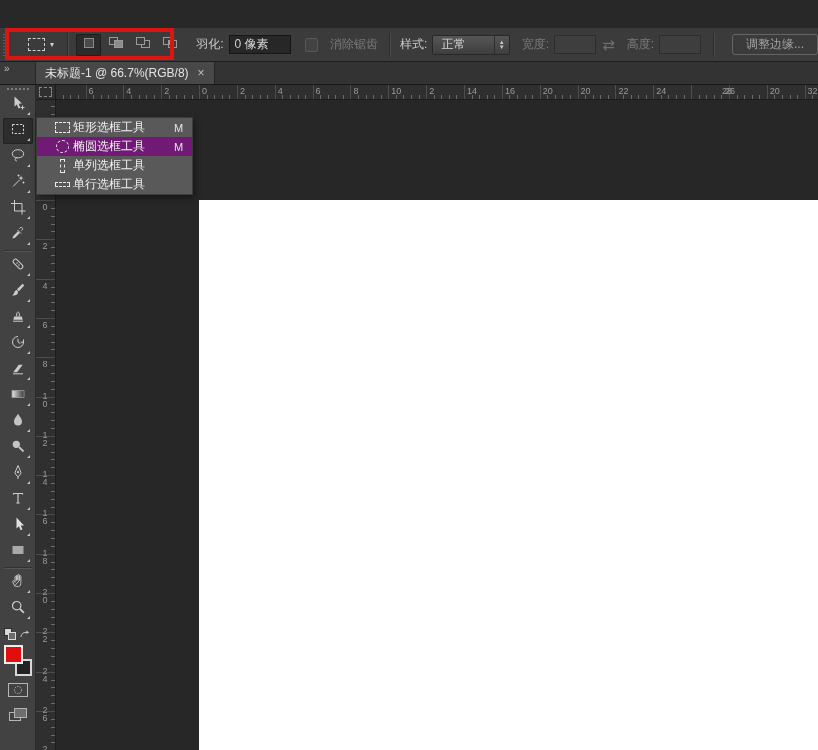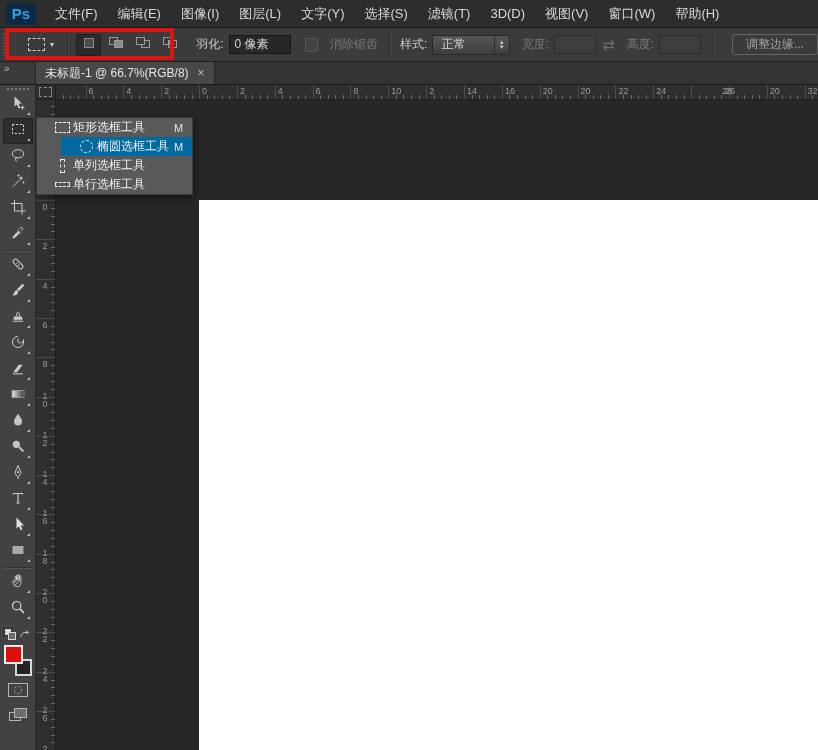--- a/index.html
+++ b/index.html
@@ -86,53 +86,37 @@
 
   
   .pasteboard{position:absolute;left:56px;top:100px;width:762px;height:650px;background:#272727;}
   .canvas{position:absolute;left:143px;top:100px;width:619px;height:550px;background:#ffffff;}
 
   
   .flyout{position:absolute;left:36px;top:117px;width:155px;background:#595959;border:1px solid #3c3c3c;
           z-index:45;box-shadow:2px 3px 7px rgba(0,0,0,.45);}
   .flyout-row{height:19px;display:grid;grid-template-columns:15px 21px 1fr 18px;align-items:center;
               font-size:12px;color:#f0f0f0;}
-  .flyout-row.hl{background:#0369a1;margin-left:24px;}
+  .flyout-row.hl{background:#701a75;}
   .fmark{width:4px;height:4px;background:#efefef;margin-left:7px;}
   .ficon{display:flex;align-items:center;justify-content:center;}
   .fi-rect{width:13px;height:9px;border:1px dashed #e8e8e8;}
   .fi-ellipse{width:11px;height:11px;border:1px dashed #e8e8e8;border-radius:50%;}
   .fi-row{width:13px;height:3px;border:1px dashed #e8e8e8;}
   .fi-col{width:3px;height:12px;border:1px dashed #e8e8e8;}
   .fshort{font-size:11px;color:#e3e3e3;}
 
   .watermark{position:absolute;left:583px;top:696px;font-size:21px;font-weight:bold;letter-spacing:1px;
              z-index:30;white-space:nowrap;}
 </style>
 </head>
 <body>
 
 <div id="app">
 
-  <div class="menubar">
-    <div class="ps-logo">Ps</div>
-    <div class="menu-items">
-        <div class="menu-item">文件(F)</div>
-        <div class="menu-item">编辑(E)</div>
-        <div class="menu-item">图像(I)</div>
-        <div class="menu-item">图层(L)</div>
-        <div class="menu-item">文字(Y)</div>
-        <div class="menu-item">选择(S)</div>
-        <div class="menu-item">滤镜(T)</div>
-        <div class="menu-item">3D(D)</div>
-        <div class="menu-item">视图(V)</div>
-        <div class="menu-item">窗口(W)</div>
-        <div class="menu-item">帮助(H)</div>
-      </div>
-  </div>
 
   <div class="optionsbar">
     <div class="obar-grip"></div>
     <div class="preset-btn">
       <span class="preset-box"></span>
       <span class="caret">▾</span>
     </div>
     <div class="ob-sep"></div>
     <div class="mode-group">
         <div class="mode-btn pressed">

